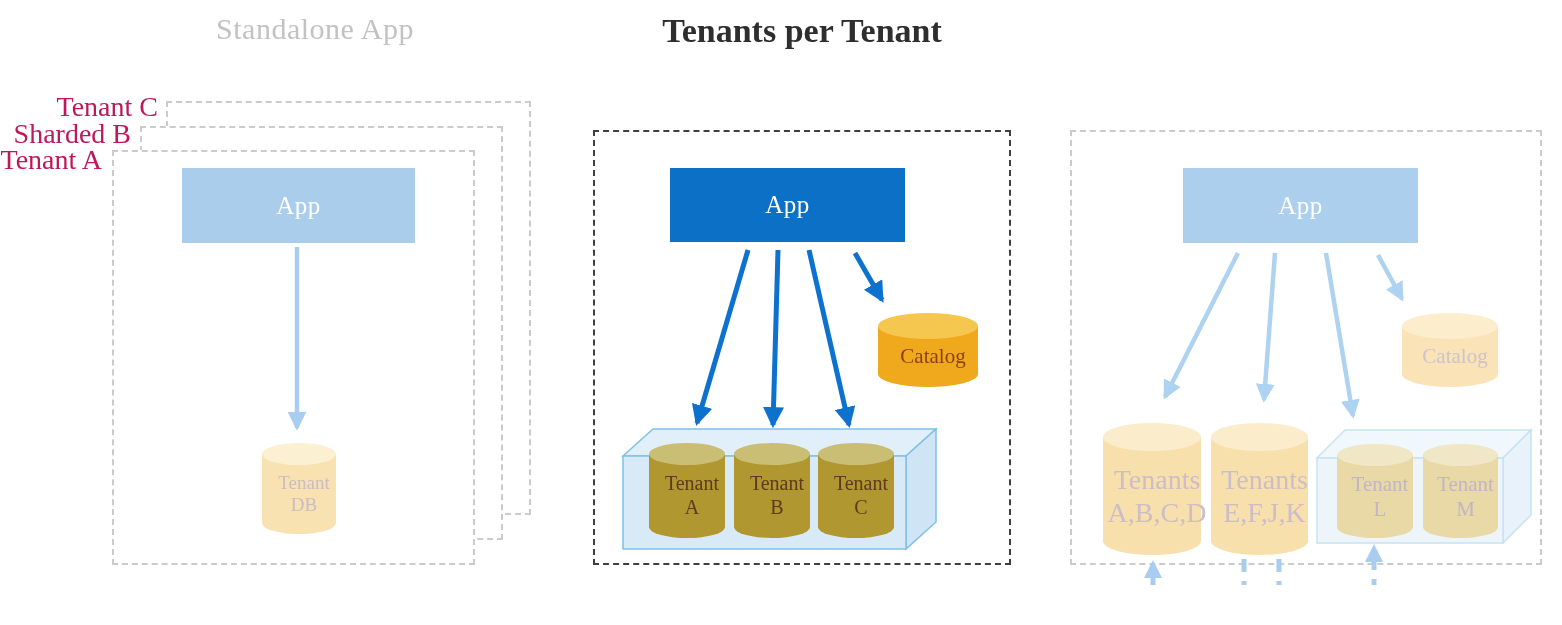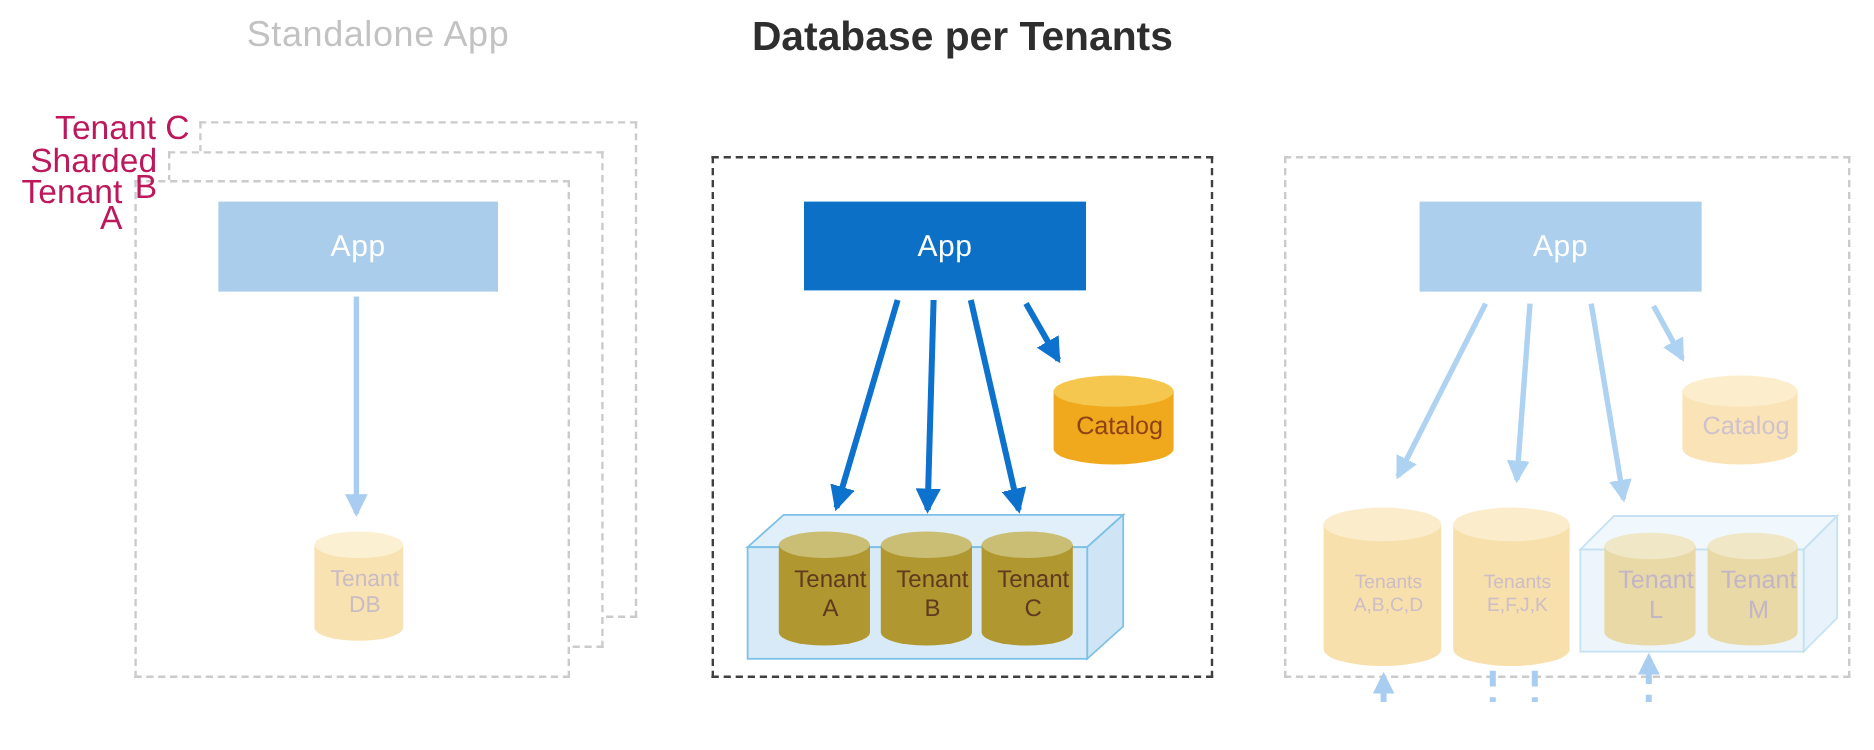--- a/index.html
+++ b/index.html
@@ -1,18 +1,18 @@
 <!DOCTYPE html>
 <html><head>
 <meta charset="utf-8">
 <style>
   html,body{margin:0;padding:0;background:#fff;}
   .canvas{
     position:relative;width:1562px;height:585px;background:#ffffff;overflow:hidden;
-    font-family:Liberation Sans, sans-serif;
+    font-family:Liberation Serif, serif;
   }
 
   
   .panel-title{
     position:absolute;top:12px;width:430px;text-align:center;
     font-size:30px;font-weight:300;letter-spacing:0.5px;color:#c2c2c2;
   }
   .panel-title.active{
     font-weight:900;font-size:34px;color:#2e2e2e;letter-spacing:0px;
   }
@@ -48,42 +48,42 @@
     border-radius:50%;background:var(--top);
   }
   .cyl .clabel{
     position:absolute;left:0;right:0;top:var(--ry);bottom:0;
     display:flex;flex-direction:column;align-items:center;justify-content:center;
     text-align:center;line-height:1.18;padding-left:10px;
   }
   .lbl-gold{color:#5e3a20;font-size:20px;font-weight:400;}
   .lbl-catalog{color:#8d4214;font-size:21px;font-weight:400;}
   .lbl-faded{color:#c9bcc5;font-size:19px;font-weight:300;}
-  .lbl-faded-big{color:#ccbdc7;font-size:16px;font-weight:300;}
+  .lbl-faded-big{color:#ccbdc7;font-size:28px;font-weight:300;}
   .lbl-faded-pool{color:#c2b5c8;font-size:21px;font-weight:300;}
   .lbl-faded-catalog{color:#cfc2cc;font-size:21px;font-weight:300;}
 
   svg.layer{position:absolute;left:0;top:0;pointer-events:none;}
 </style>
 </head>
 <body>
 
 <div class="canvas">
 
   <div class="panel-title" style="left:100px;">Standalone App</div>
 
   <div class="frame" style="left:166px;top:101px;width:365px;height:414px;"></div>
   <div class="frame masked" style="left:140px;top:126px;width:363px;height:414px;"></div>
   <div class="frame masked" style="left:112px;top:150px;width:363px;height:415px;"></div>
 
   <div class="tenant-frame-label" style="top:96px;width:158px;">Tenant C</div>
   <div class="tenant-frame-label" style="top:123px;width:131px;">Sharded B</div>
   <div class="tenant-frame-label" style="top:149px;width:102px;">Tenant A</div>
 
-  <div class="panel-title active" style="left:587px;">Database per Tenants</div>
+  <div class="panel-title active" style="left:587px;">Tenants per Tenant</div>
   <div class="frame dark" style="left:593px;top:130px;width:418px;height:435px;"></div>
 
   <div class="frame" style="left:1070px;top:130px;width:472px;height:435px;"></div>
 
   <svg class="layer" width="1562" height="625" viewBox="0 0 1562 625">
 
     <g>
       <polygon points="623,456 653,429 936,429 906,456" fill="#e1effa" stroke="#7ec1e6" stroke-width="1.5"></polygon>
       <polygon points="906,456 936,429 936,522 906,549" fill="#cfe5f5" stroke="#7ec1e6" stroke-width="1.5"></polygon>
       <rect x="623" y="456" width="283" height="93" fill="#d8eaf8" stroke="#7ec1e6" stroke-width="1.5"></rect>

